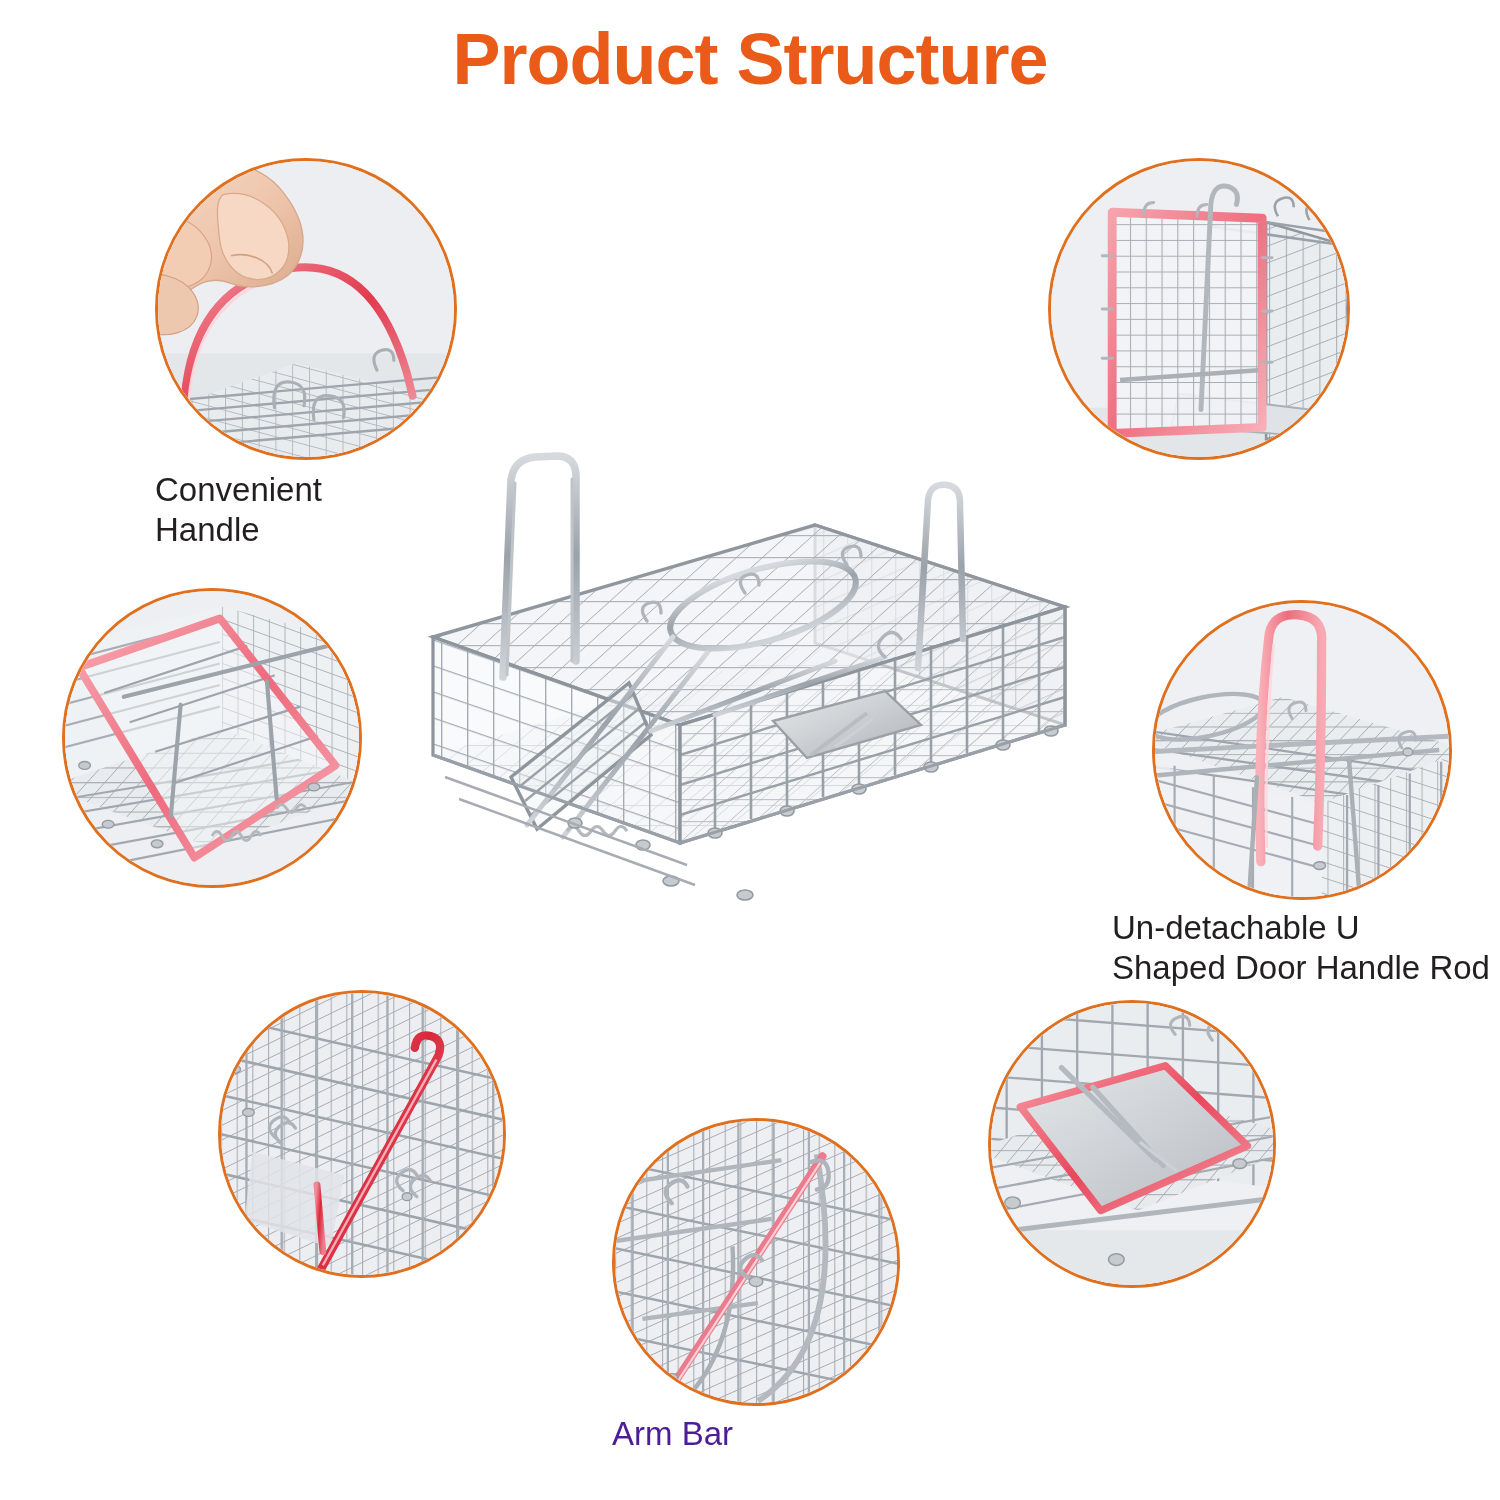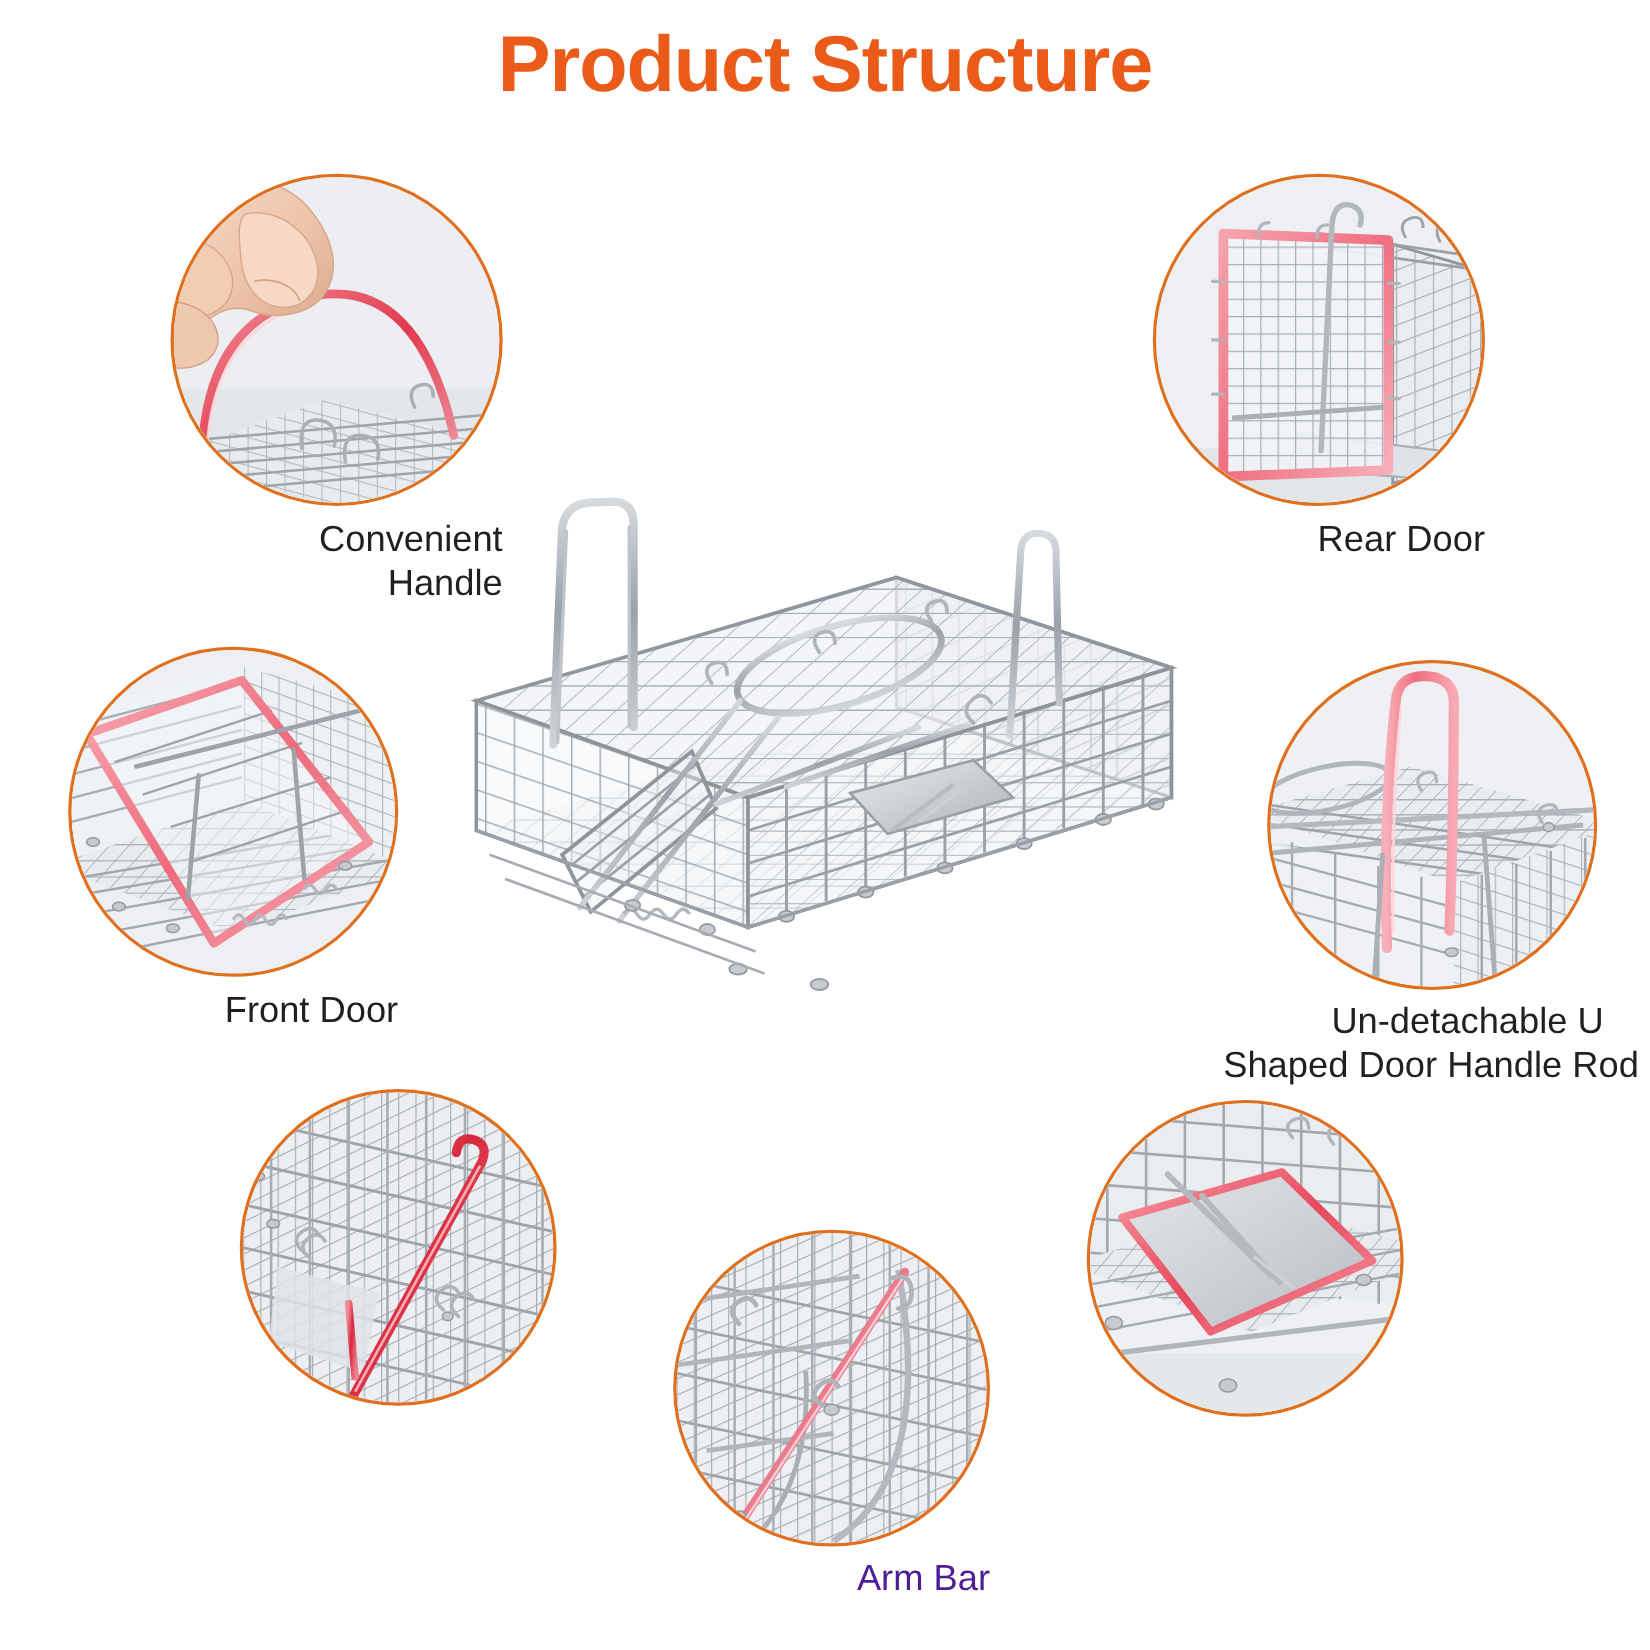--- a/index.html
+++ b/index.html
@@ -31,21 +31,21 @@
     overflow:hidden;
     border:3px solid #e0701e;
     background:#eef0f3;
     box-sizing:border-box;
   }
   .bubble svg{display:block;width:100%;height:100%;}
   .clabel{
     position:absolute;
     left:50%;
     transform:translateX(-50%);
-    text-align:right;
+    text-align:left;
     font-size:33px;
     color:#231f20;
     line-height:1.22;
     white-space:pre;
   }
 
   
   .hero{position:absolute;}
   .hero svg{display:block;}
 </style>
@@ -318,21 +318,20 @@
             <path d="M62 150 h-10"></path>
             <path d="M62 200 h-10"></path>
           <path d="M214 98 h10"></path>
             <path d="M214 152 h10"></path>
             <path d="M214 204 h10"></path>
           <path d="M94 54 q0 -12 10 -12"></path>
             <path d="M148 56 q0 -12 10 -12"></path>
         </g>
       </svg>
     </div>
-    <div class="clabel" style="top: 312px; width: 302px; color: rgb(35, 31, 32);">Rear Door</div>
   </div>
 
   <div class="callout" style="left:62px;top:588px;width:300px;height:360px;">
     <div class="bubble" style="width: 300px; height: 300px; border-color: rgb(224, 112, 30);">
       <svg viewBox="0 0 300 300" preserveAspectRatio="xMidYMid slice" aria-hidden="true">
         <defs>
           <pattern id="m3" width="18" height="15" patternUnits="userSpaceOnUse" patternTransform="skewX(-42)">
             <path d="M0 0 H18 M0 0 V15" stroke="#a9afb6" stroke-width="2.2" fill="none"></path>
           </pattern>
           <pattern id="m3b" width="16" height="15" patternUnits="userSpaceOnUse" patternTransform="skewY(20)">
@@ -397,21 +396,20 @@
         </g>
 
         <g fill="#c5cace" stroke="#959ba1" stroke-width="1.4">
           <ellipse cx="44" cy="238" rx="6" ry="4"></ellipse>
           <ellipse cx="94" cy="258" rx="6" ry="4"></ellipse>
           <ellipse cx="20" cy="178" rx="6" ry="4"></ellipse>
           <ellipse cx="254" cy="200" rx="6" ry="4"></ellipse>
         </g>
       </svg>
     </div>
-    <div class="clabel" style="top: 310px; width: 300px; color: rgb(35, 31, 32);">Front Door</div>
   </div>
 
   <div class="callout" style="left:1152px;top:600px;width:300px;height:380px;">
     <div class="bubble" style="width: 300px; height: 300px; border-color: rgb(224, 112, 30);">
       <svg viewBox="0 0 300 300" preserveAspectRatio="xMidYMid slice" aria-hidden="true">
         <defs>
           <pattern id="m4" width="17" height="14" patternUnits="userSpaceOnUse" patternTransform="skewX(-44)">
             <path d="M0 0 H17 M0 0 V14" stroke="#a9afb6" stroke-width="2.2" fill="none"></path>
           </pattern>
           <pattern id="m4b" width="16" height="16" patternUnits="userSpaceOnUse" patternTransform="skewY(18)">

